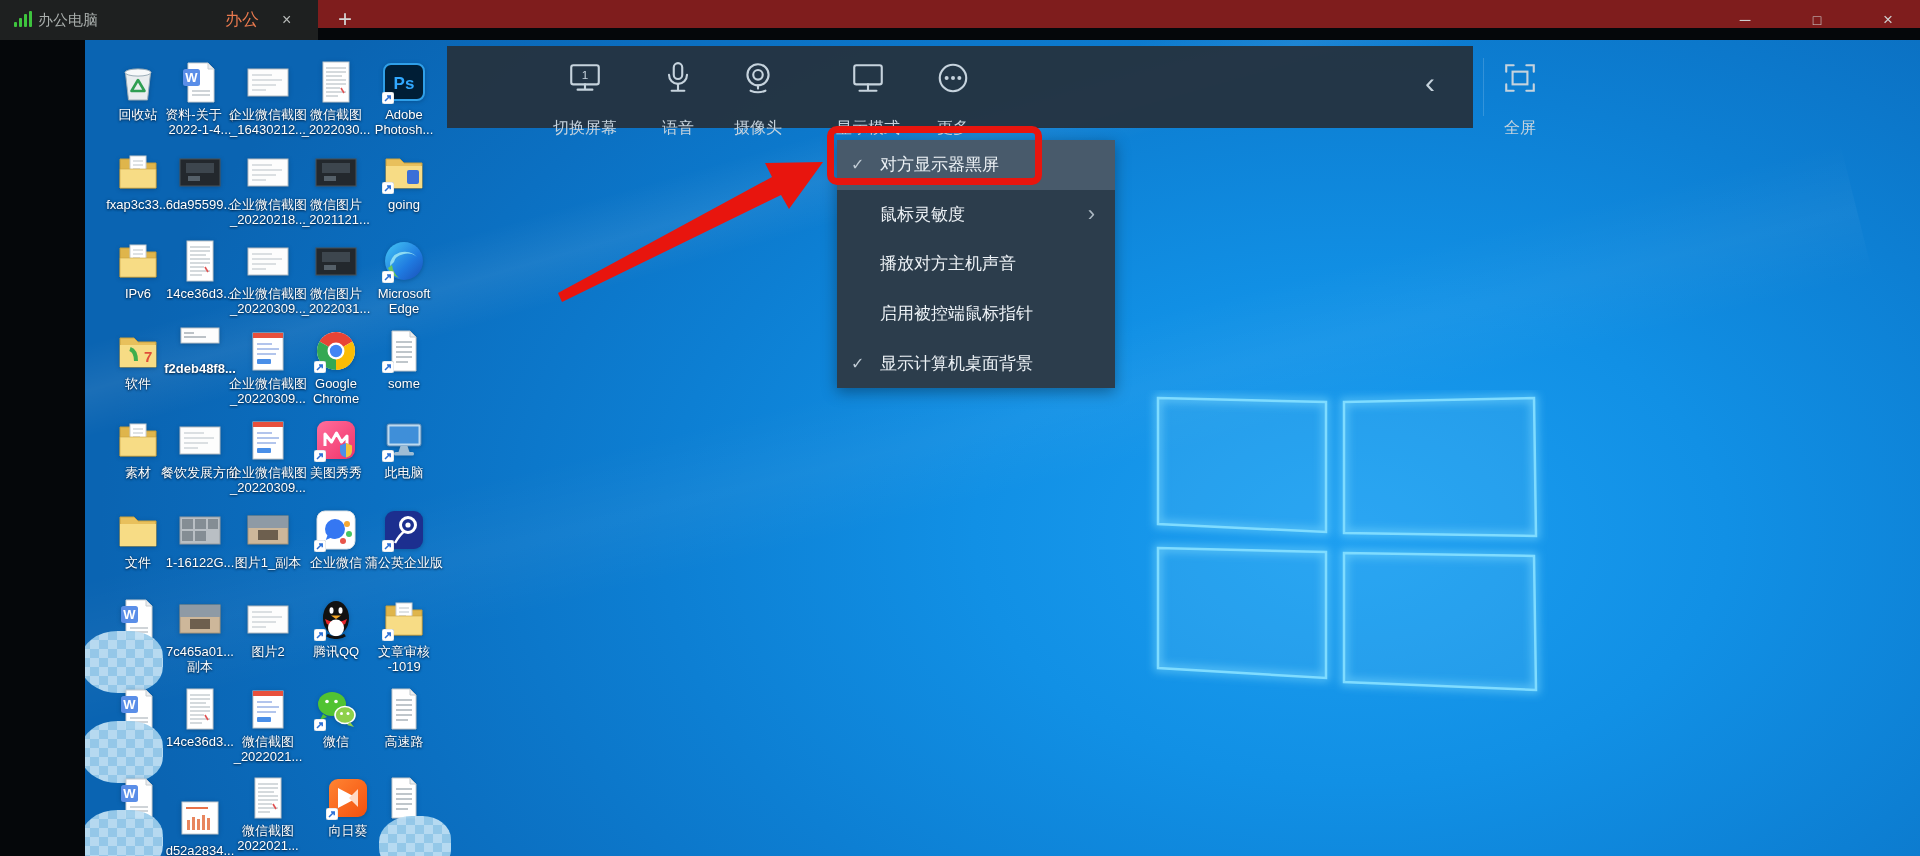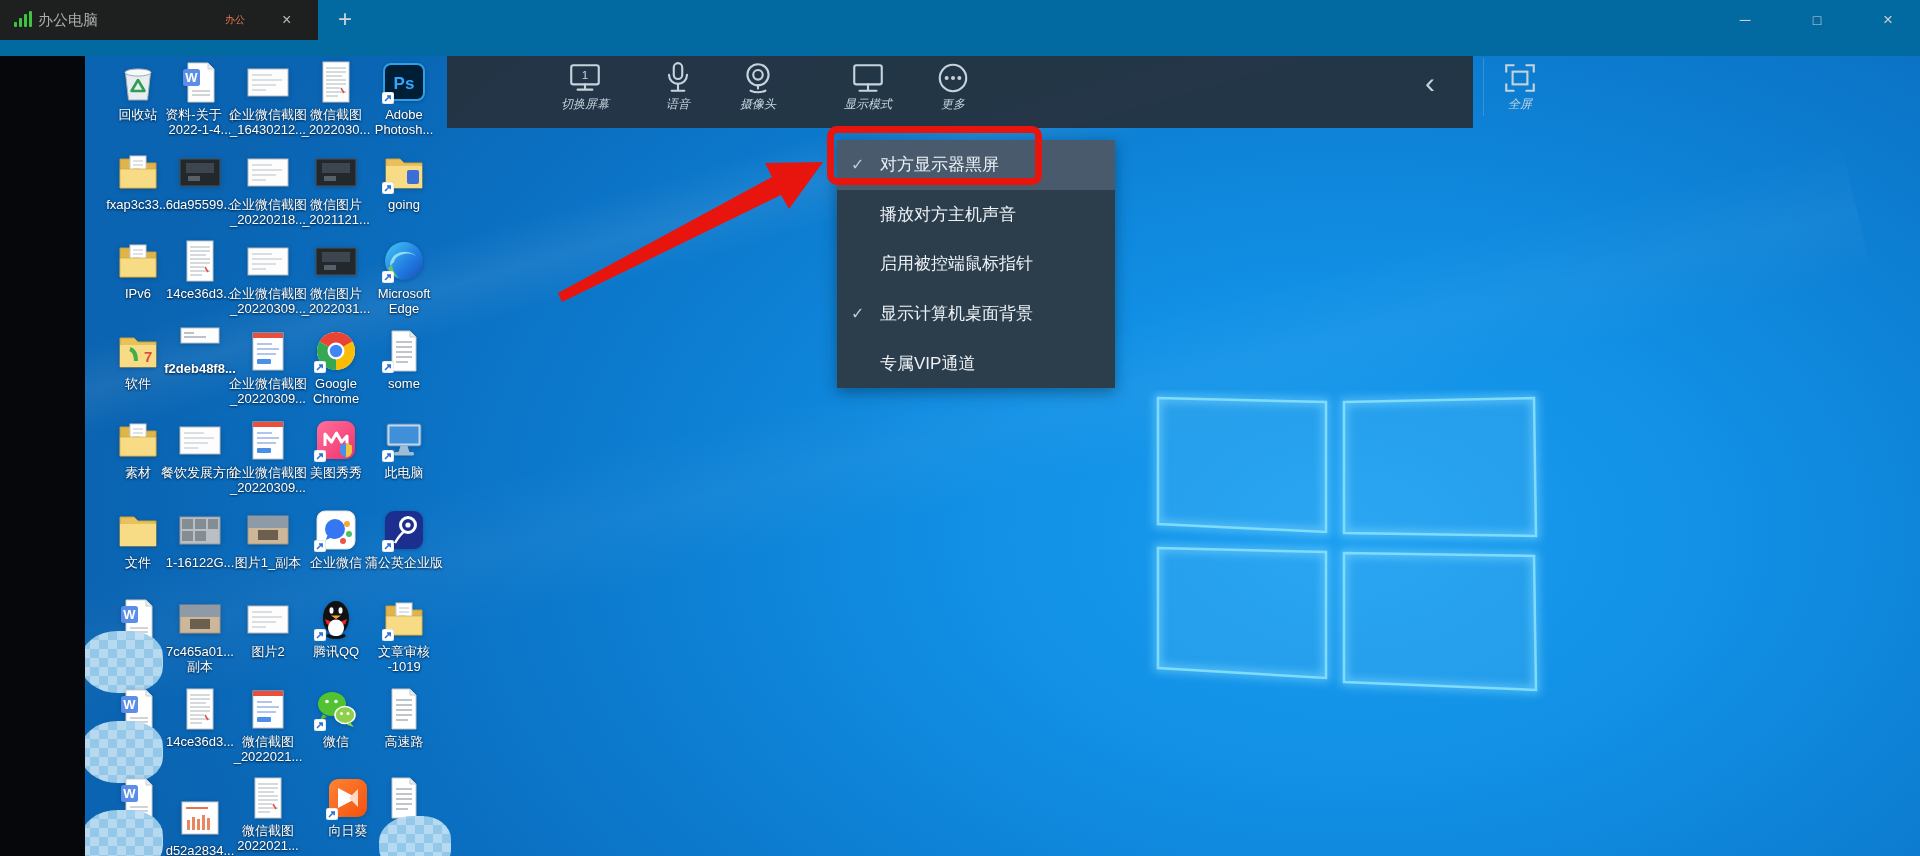--- a/index.html
+++ b/index.html
@@ -1,26 +1,26 @@
 <!DOCTYPE html>
 <html><head>
 <meta charset="utf-8">
 <style>
   html,body{margin:0;padding:0;background:#000;}
   *{box-sizing:border-box;}
   body{font-family:"Liberation Sans","DejaVu Sans",sans-serif;}
   #stage{position:relative;width:1920px;height:856px;overflow:hidden;background:#05070a;}
 
   
-  .tabbar{position:absolute;left:0;top:0;width:1920px;height:56px;background:#0369a1;z-index:50;}
+  .tabbar{position:absolute;left:0;top:0;width:1920px;height:28px;background:#7f1d1d;z-index:50;}
   .tabbar-left{position:absolute;left:0;top:0;width:318px;height:40px;background:#1e2020;}
   .signal{position:absolute;left:14px;top:12px;width:18px;height:16px;}
   .signal i{position:absolute;bottom:1px;width:3px;background:#3ec43e;border-radius:1px;}
   .conn-title{position:absolute;left:38px;top:0;height:40px;line-height:40px;color:#a9aeac;font-size:15px;}
-  .tab-label{position:absolute;left:225px;top:0;height:40px;line-height:40px;color:#e8794e;font-size:10px;cursor:pointer;}
+  .tab-label{position:absolute;left:225px;top:0;height:40px;line-height:40px;color:#e8794e;font-size:17px;cursor:pointer;}
   .tab-close{position:absolute;left:276px;top:0;height:40px;line-height:40px;color:#b9bcba;font-size:16px;cursor:pointer;padding:0 6px;}
   .new-tab{position:absolute;left:330px;top:0;height:40px;line-height:38px;color:#d6d6d6;font-size:24px;cursor:pointer;padding:0 8px;}
   .winctl{position:absolute;top:0;height:40px;line-height:40px;color:#cfcfcf;font-size:15px;text-align:center;width:44px;cursor:pointer;}
   .winctl.min{left:1723px;} .winctl.max{left:1795px;font-size:14px;} .winctl.cls{left:1866px;font-size:17px;}
 
   
   .desktop{position:absolute;left:85px;top:40px;width:1835px;height:816px;overflow:hidden;
     background:radial-gradient(1250px 820px at 1265px 495px,#1c9ef1 0%,#1190e5 30%,#0d7fd3 55%,#0b70c2 78%,#0a64b2 100%);}
   .streak{position:absolute;pointer-events:none;}
   .s1{left:-200px;top:120px;width:1700px;height:90px;transform:rotate(-16deg);
@@ -40,21 +40,21 @@
   .censor{position:absolute;left:-16px;top:34px;width:82px;height:62px;border-radius:45% 40% 42% 45%;opacity:.95;
     background-image:linear-gradient(45deg,#9ccdeb 25%,transparent 25%,transparent 75%,#9ccdeb 75%),
       linear-gradient(45deg,#9ccdeb 25%,#c0e0f4 25%,#c0e0f4 75%,#9ccdeb 75%);
     background-size:18px 18px;background-position:0 0,9px 9px;}
   .censor.side{left:auto;right:-6px;top:40px;width:72px;height:58px;}
 
   
   .toolbar{position:absolute;left:362px;top:6px;width:1026px;height:82px;background:rgba(36,51,65,0.96);z-index:20;}
   .tbtn{position:absolute;top:14px;display:flex;flex-direction:column;align-items:center;cursor:pointer;transform:translateX(-50%);}
   .tbtn svg{width:36px;height:36px;display:block;}
-  .tbtn .tlabel{margin-top:0;color:#c6d3dd;font-size:12px;white-space:nowrap;font-style:italic;}
+  .tbtn .tlabel{margin-top:22px;color:#c6d3dd;font-size:16px;white-space:nowrap;}
   .tb-collapse{position:absolute;left:983px;top:22px;color:#c6d3dd;font-size:30px;line-height:30px;cursor:pointer;transform:translateX(-50%);}
   .tb-divider{position:absolute;left:1036px;top:12px;width:1px;height:58px;background:rgba(255,255,255,0.16);}
   .tb-full{left:1073px;justify-content:space-between;}
 
   
   .menu{position:absolute;left:752px;top:100px;width:278px;height:248px;background:#2c3d4c;z-index:30;display:flex;flex-direction:column;
     box-shadow:0 4px 14px rgba(0,0,0,0.35);}
   .mitem{flex:1;display:flex;align-items:center;padding:0 14px;color:#edf2f6;font-size:17px;cursor:pointer;}
   .mitem.hl{background:#485a6b;}
   .chk{width:26px;color:#c2cdd6;font-size:16px;}
@@ -911,33 +911,34 @@
       </div>
     </div>
 
     <div class="menu">
         <div class="mitem hl">
           <span class="chk">✓</span>
           <span class="mlabel">对方显示器黑屏</span>
         </div>
         <div class="mitem">
           <span class="chk"></span>
+          <span class="mlabel">鼠标灵敏度</span>
+          <span class="sub">›</span>
+        </div>
+        <div class="mitem">
+          <span class="chk"></span>
           <span class="mlabel">播放对方主机声音</span>
         </div>
         <div class="mitem">
           <span class="chk"></span>
           <span class="mlabel">启用被控端鼠标指针</span>
         </div>
         <div class="mitem">
           <span class="chk">✓</span>
           <span class="mlabel">显示计算机桌面背景</span>
-        </div>
-        <div class="mitem">
-          <span class="chk"></span>
-          <span class="mlabel">专属VIP通道</span>
         </div>
       </div>
   </div>
 
   <div class="redbox"></div>
   <svg class="arrow-svg">
     <polygon points="823,162 789,209 781,195 562,302 558,293 772,177 765,163" fill="#e8150e"></polygon>
   </svg>
 
 </div>

